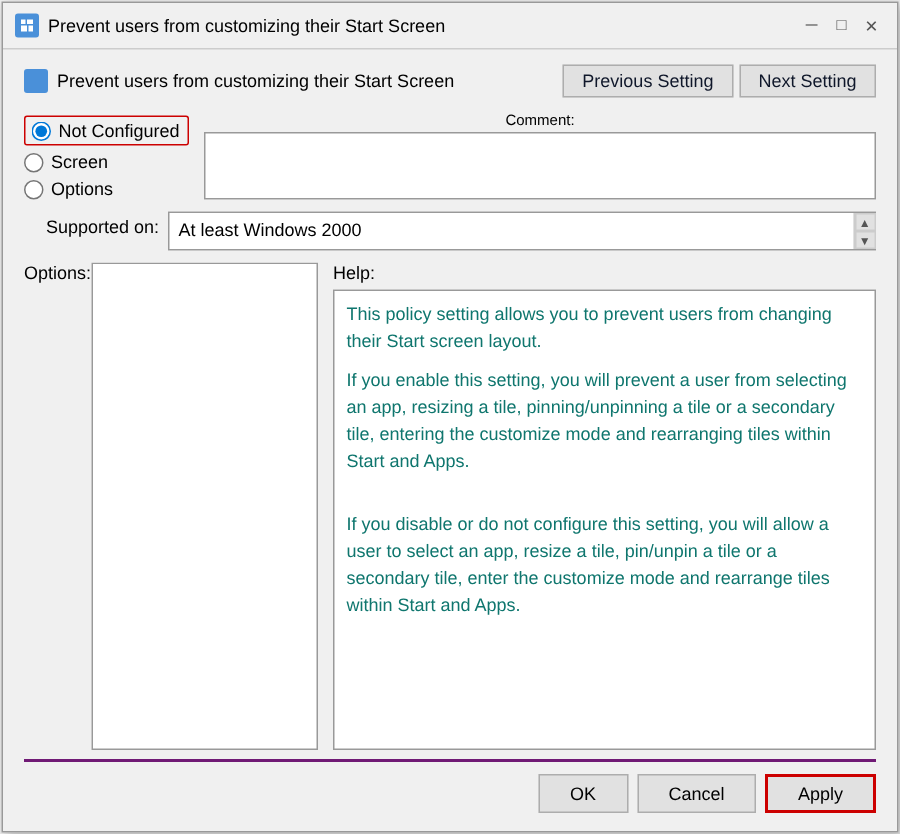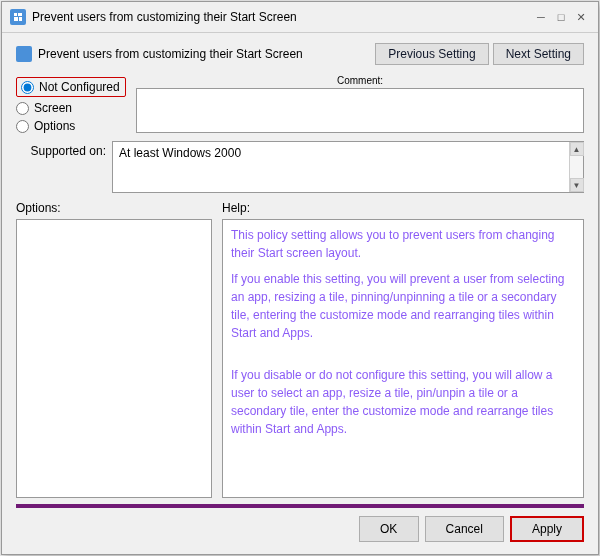--- a/index.html
+++ b/index.html
@@ -181,21 +181,21 @@
       color: #000;
       white-space: nowrap;
       padding-top: 3px;
       min-width: 90px;
       text-align: right;
     }
     .supported-box {
       flex: 1;
       border: 1px solid #999;
       background: #fff;
-      height: 52px;
+      height: 26px;
       padding: 2px 4px;
       font-size: 12px;
       position: relative;
       display: flex;
       align-items: flex-start;
     }
     .supported-text {
       font-size: 12px;
       color: #000;
       padding: 2px;
@@ -233,21 +233,21 @@
     .bottom-section {
       flex: 1;
       display: flex;
       gap: 10px;
       overflow: hidden;
       min-height: 0;
     }
     .options-panel {
       width: 196px;
       display: flex;
-      flex-direction: column;
+      flex-direction: row;
       flex-shrink: 0;
     }
     .options-label {
       font-size: 12px;
       color: #000;
       margin-bottom: 4px;
     }
     .options-box {
       flex: 1;
       border: 1px solid #999;
@@ -265,38 +265,38 @@
       margin-bottom: 4px;
     }
     .help-box {
       flex: 1;
       border: 1px solid #999;
       background: #fff;
       padding: 6px 8px;
       font-size: 12px;
       overflow-y: auto;
       line-height: 1.5;
-      color: #8b5cf6;
+      color: #0f766e;
       position: relative;
     }
     .help-box p {
       margin-bottom: 8px;
     }
     .help-box p:last-child {
       margin-bottom: 0;
       margin-top: 24px;
     }
 
     .footer {
       display: flex;
       justify-content: flex-end;
       gap: 6px;
       padding: 8px 0 4px 0;
       flex-shrink: 0;
-      border-top: 4px solid #701a75;
+      border-top: 2px solid #701a75;
       margin-top: 6px;
     }
     .footer-btn {
       padding: 4px 20px;
       font-size: 12px;
       background: #e1e1e1;
       border: 1px solid #adadad;
       cursor: pointer;
       color: #000;
       min-width: 60px;

